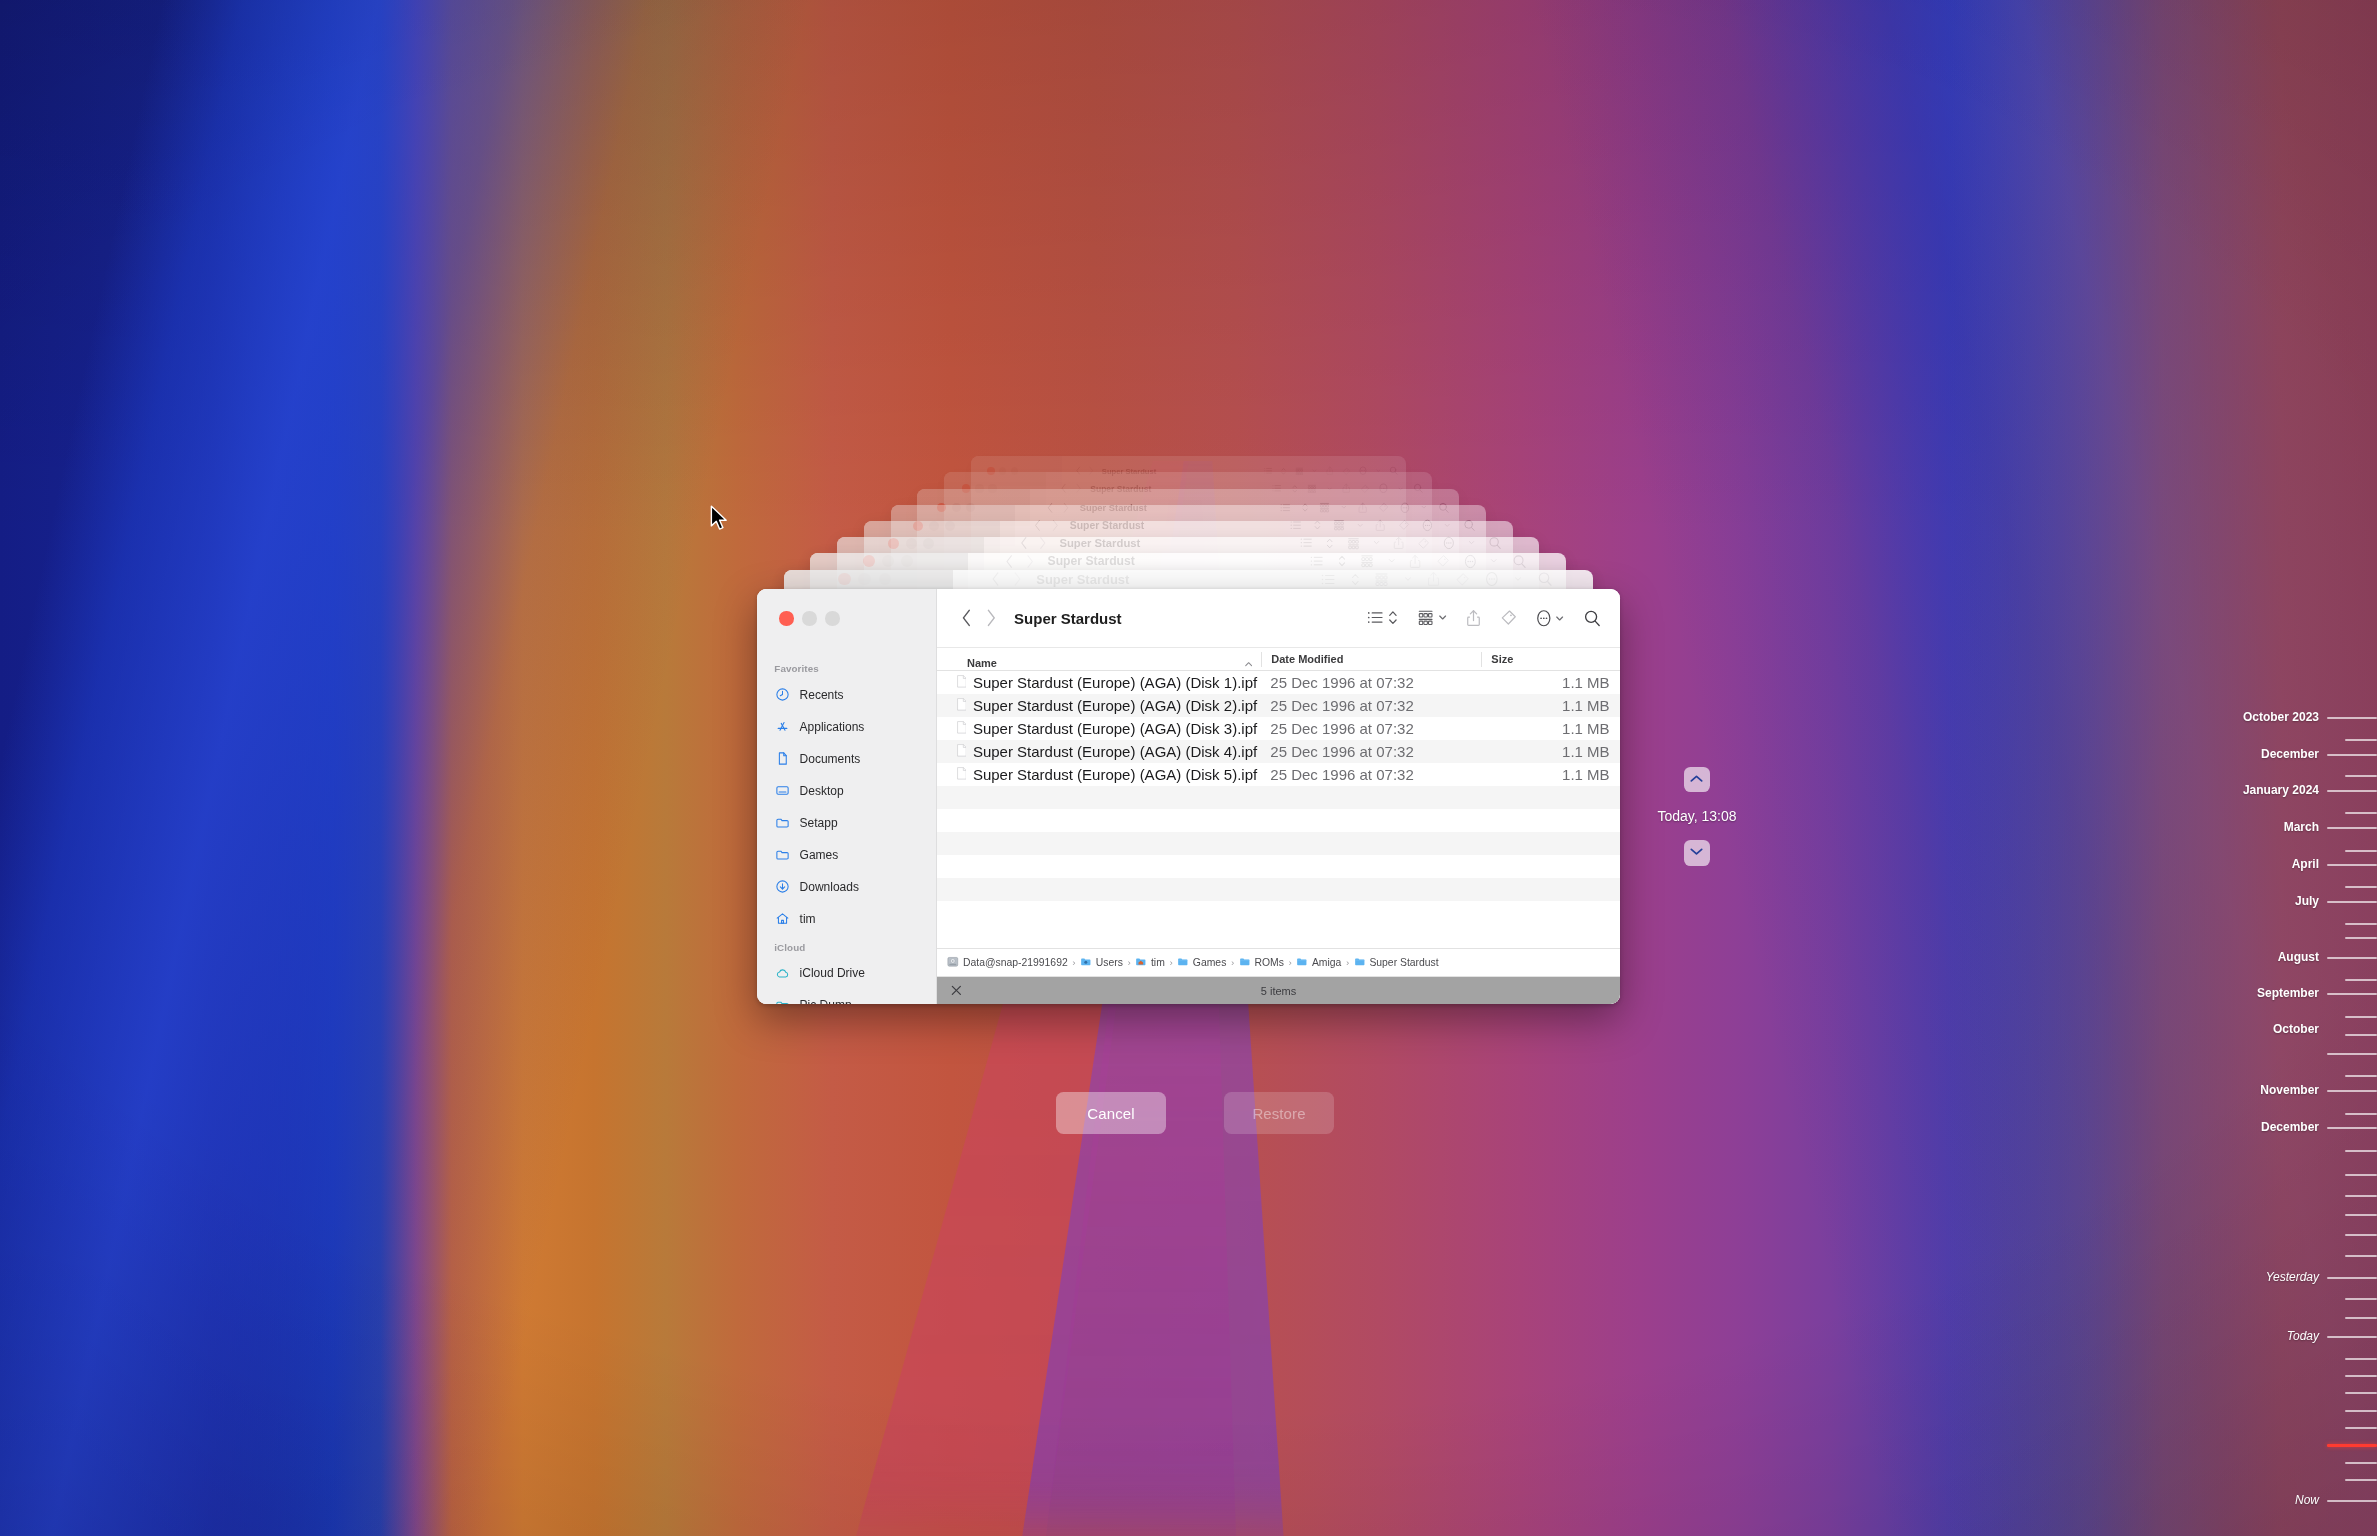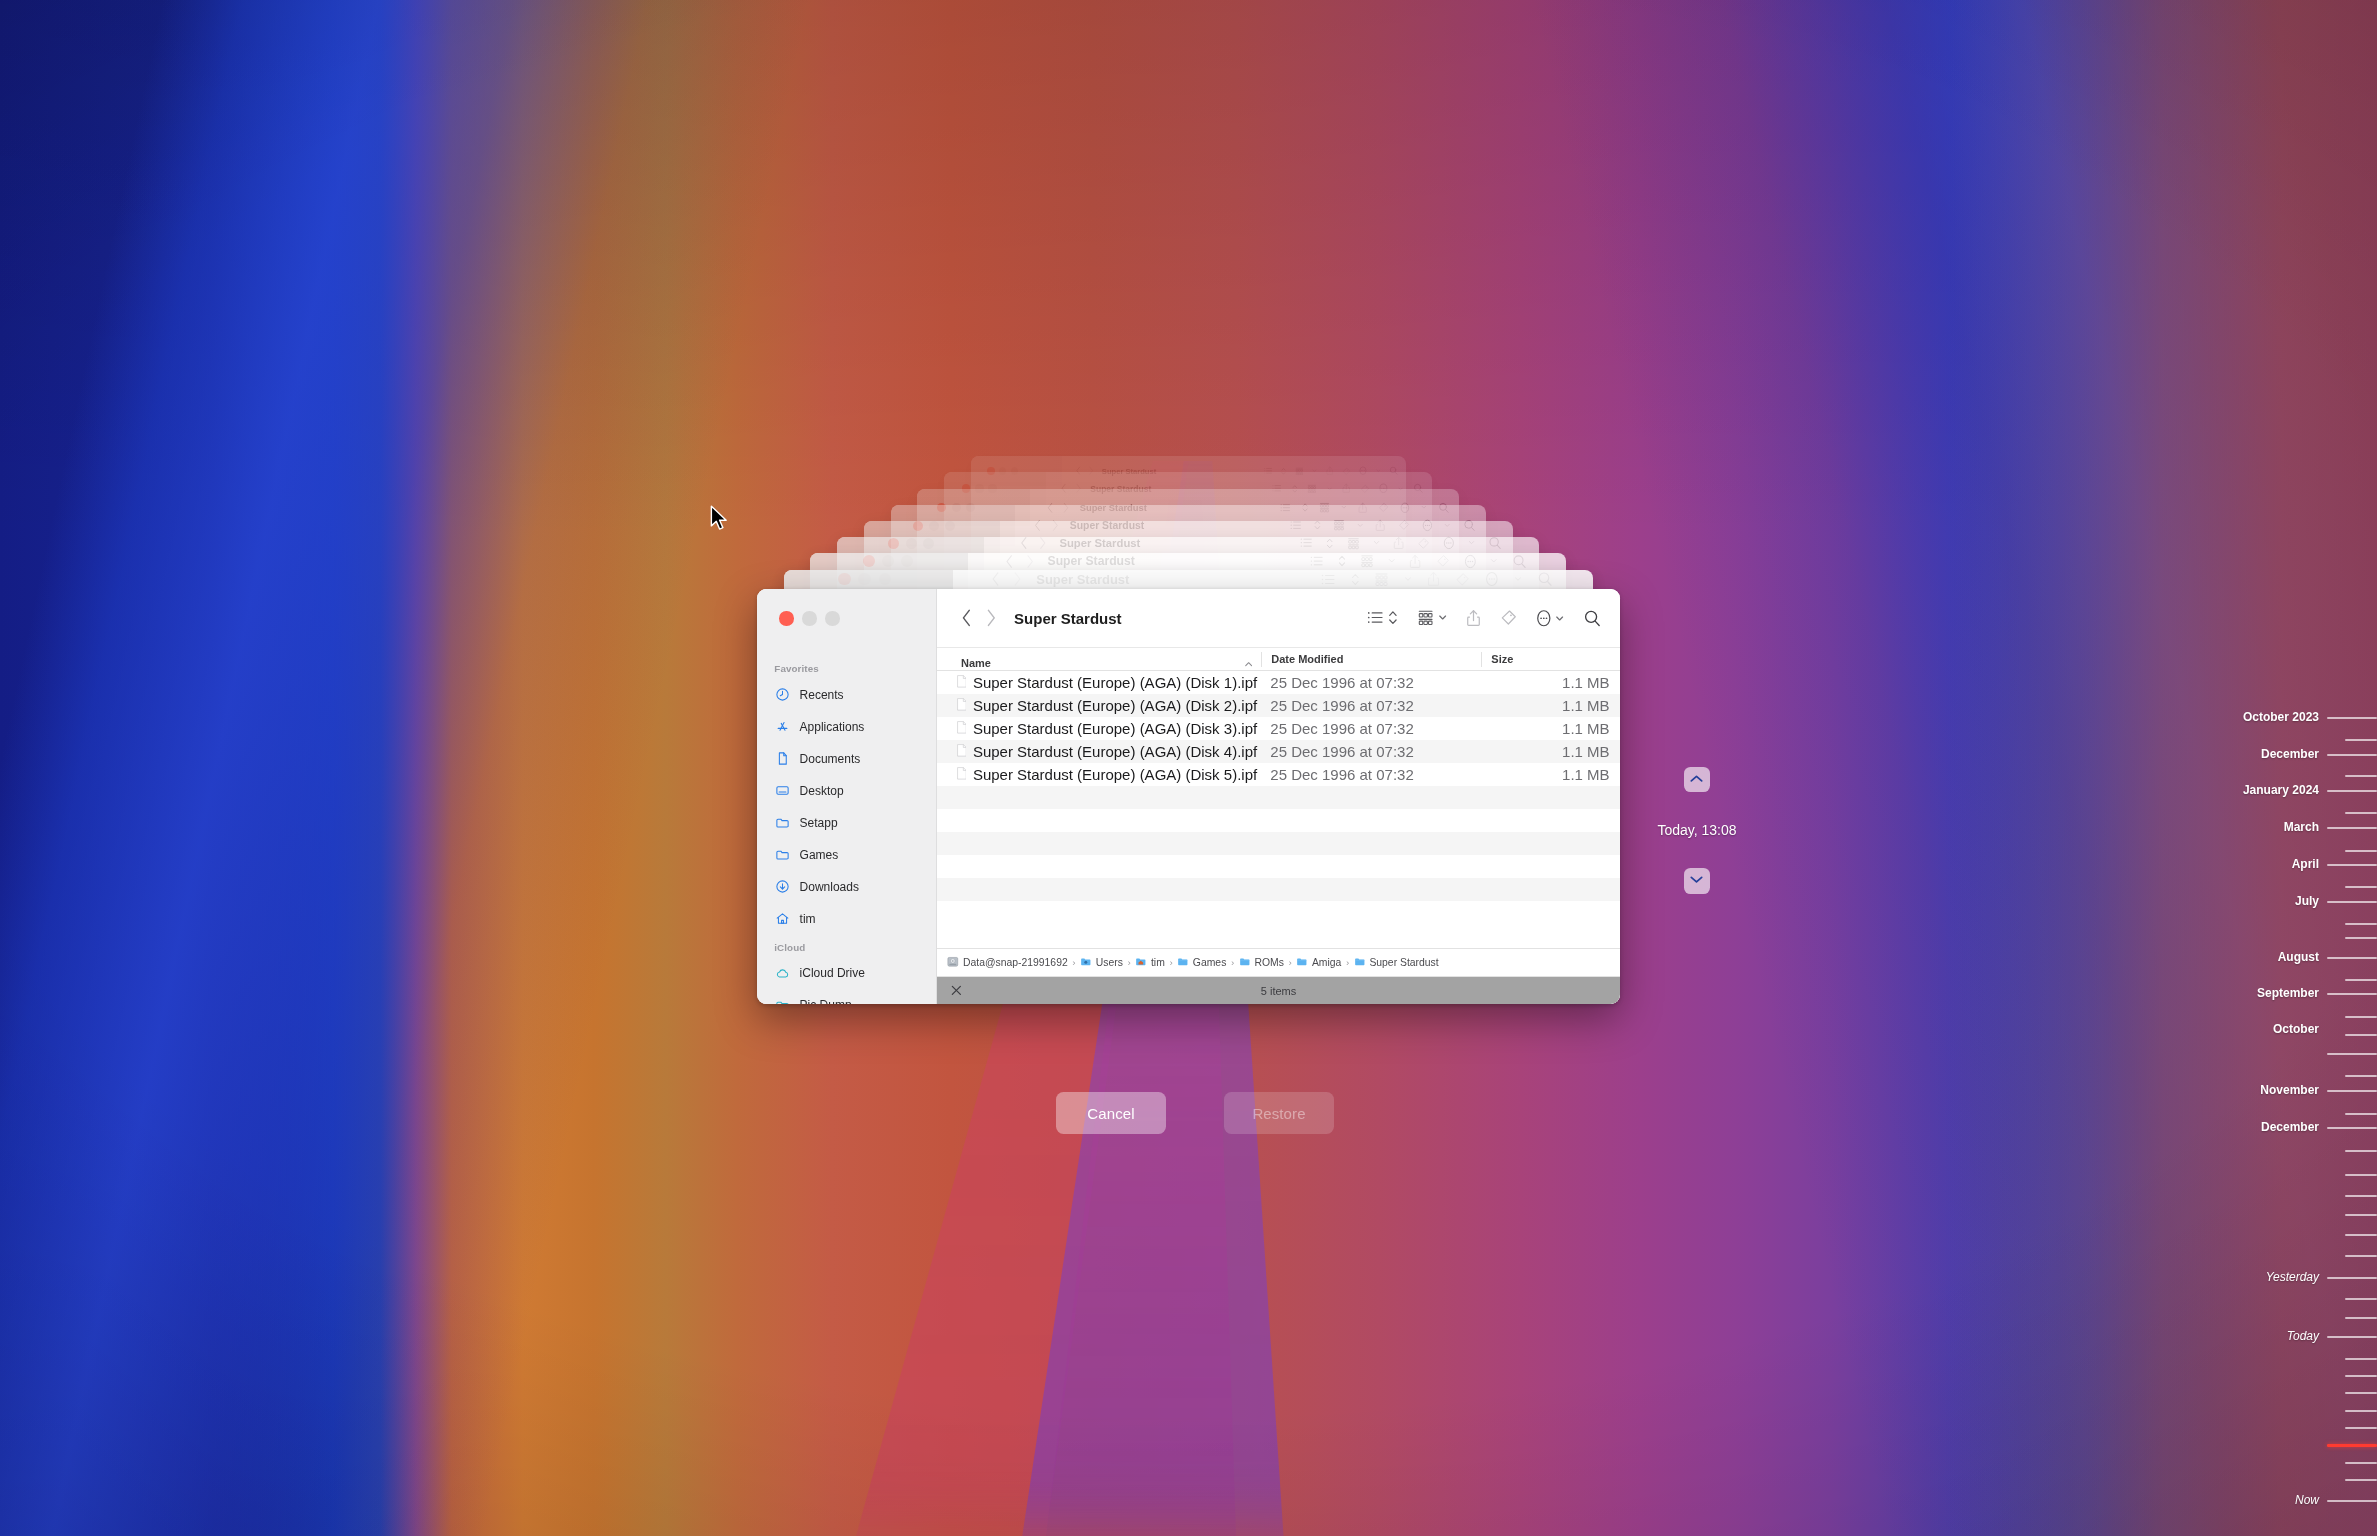--- a/index.html
+++ b/index.html
@@ -172,21 +172,21 @@
   .sb-item.teal .sb-ico { color:#2bb3c8; }
   .sb-item svg { display:block; }
 
   
   .listwrap { flex:1; display:flex; flex-direction:column; min-width:0; background:#fff; }
   .cols {
     display:flex; height:23px; align-items:center;
     border-bottom:0.6px solid #e2e2e2; background:#fff;
     font-size:11px; color:#3b3b3d; font-weight:700;
   }
-  .col-name { flex:0 0 324px; padding-left:24px; display:flex; align-items:center;margin-top:8px; }
+  .col-name { flex:0 0 324px; padding-left:30px; display:flex; align-items:center;margin-top:8px; }
   .col-name .sortarrow { margin-left:auto; margin-right:8px; color:#8a8a8e; }
   .col-date { flex:0 0 220px; padding-left:9.3px; border-left:0.6px solid #e2e2e2; height:15px; display:flex; align-items:center; }
   .col-size { flex:1; padding-left:9.3px; border-left:0.6px solid #e2e2e2; height:15px; display:flex; align-items:center; }
 
   .rows { flex:1; overflow:hidden; }
   .frow { display:flex; height:23px; align-items:center; font-size:15px; color:#1b1b1d; }
   .frow:nth-child(even) { background:#f5f5f5; }
   .frow .c-name { flex:0 0 324px; display:flex; align-items:center; gap:6.4px; padding-left:19.7px; min-width:0; }
   .frow .c-date { flex:0 0 220px; padding-left:9.3px; color:#6d6d71; }
   .frow .c-size { flex:1; text-align:right; padding-right:10.4px; color:#6d6d71; }
@@ -202,21 +202,21 @@
   .statusbar {
     height:28px; display:flex; align-items:center; justify-content:center;
     background:#a3a3a3; border-top:0.6px solid #e2e2e2;
     font-size:11px; color:#3c3c40; position:relative;
   }
   .stop-x { position:absolute; left:12.7px; color:#3c3c40; display:flex; }
 
   
   #tmnav {
     position:absolute; left:1645px; top:767px; width:104px;
-    display:flex; flex-direction:column; align-items:center; gap:16px;
+    display:flex; flex-direction:column; align-items:center; gap:2px;
   }
   .nav-chip {
     width:25.4px; height:25.4px; border-radius:6.4px;
     background:rgba(255,255,255,0.62);
     display:flex; align-items:center; justify-content:center;
     color:#25409a;
   }
   .tm-time {
     color:#ffffff; font-size:14px; margin:14px 0 14px 0; white-space:nowrap;
     text-shadow:0 0.6px 1.7px rgba(0,0,0,0.35);

